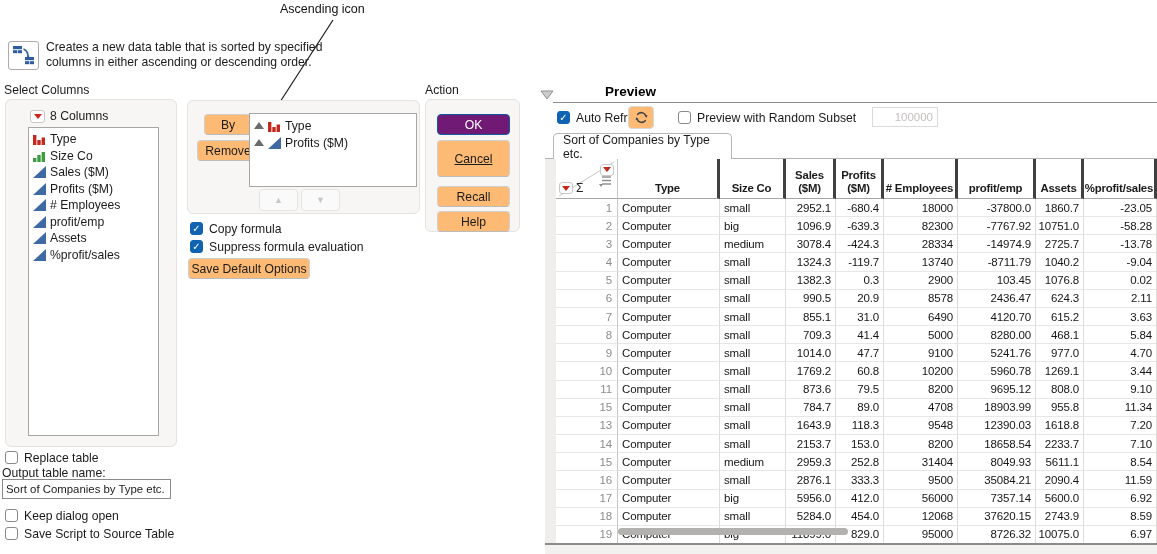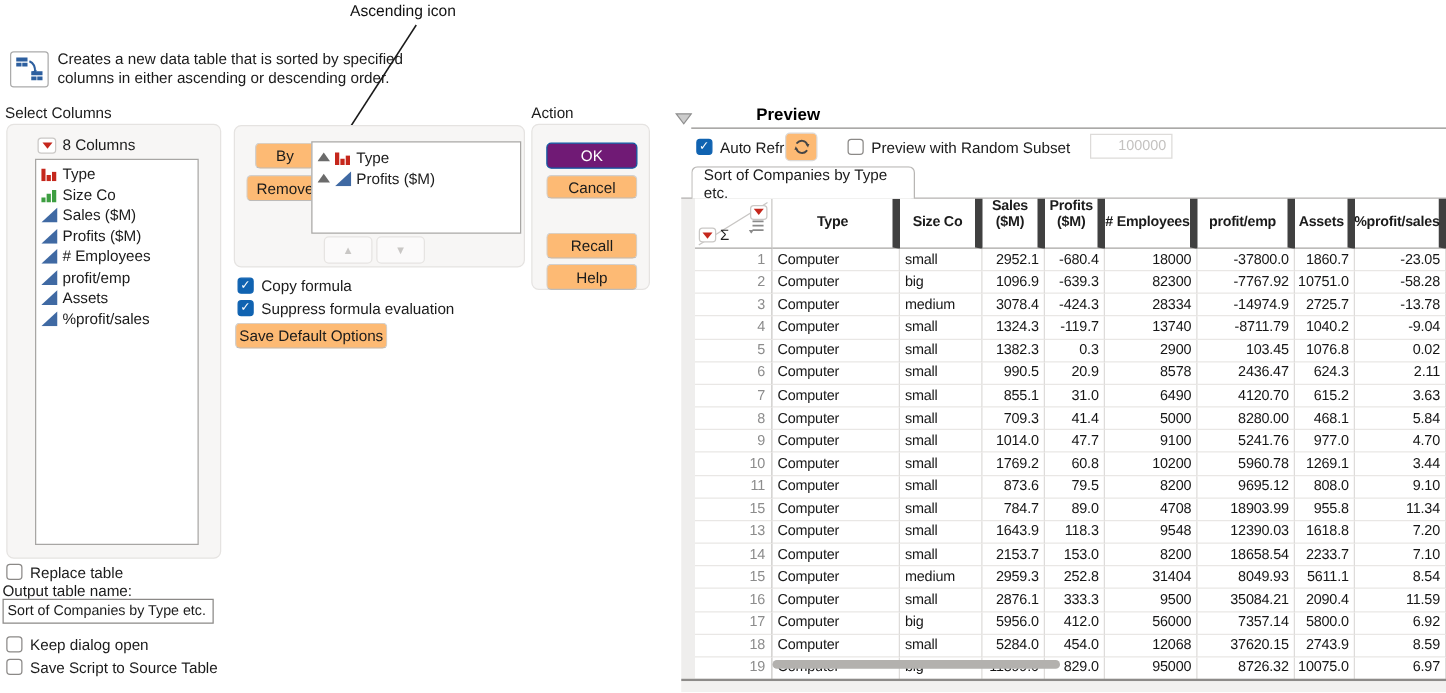--- a/index.html
+++ b/index.html
@@ -37,22 +37,22 @@
     width:15px; height:13px; box-sizing:border-box; background:#fff; border:1px solid #cac8c6;
     border-radius:3px; display:inline-flex; align-items:center; justify-content:center; flex:0 0 auto;
   }
   .rtri{width:0; height:0; border-left:4px solid transparent; border-right:4px solid transparent; border-top:5px solid #c5271c;}
   input{font-family:"Liberation Sans", sans-serif;}
   
   .ptable{--cols:62px 102px 66px 50px 48px 74px 78px 48px 73px;
     background:#fff; border-top:1px solid #b5b3b1; box-sizing:border-box; letter-spacing:-0.15px;}
   .thead{display:grid; grid-template-columns:var(--cols); height:40px;}
   .hcell{
-    border-right:6px solid #404040; border-bottom:1px solid #a8a6a4;
-    display:flex; align-items:flex-end; justify-content:center; padding-bottom:13px;
+    border-right:3px solid #404040; border-bottom:1px solid #a8a6a4;
+    display:flex; align-items:flex-end; justify-content:center; padding-bottom:3px;
     font-weight:bold; font-size:11.4px; white-space:pre-line; text-align:center; line-height:1.12;
     box-sizing:border-box; letter-spacing:-0.2px;
   }
   .corner{position:relative; border-right:1px solid #c9c7c5; border-bottom:1px solid #a8a6a4; box-sizing:border-box;}
   .tbody{display:grid; grid-auto-rows:18.157px;}
   .trow{display:grid; grid-template-columns:var(--cols);}
   .tcell{
     border-right:1px solid #dedcda; border-bottom:1px solid #e9e7e5;
     font-size:11.5px; display:flex; align-items:center; box-sizing:border-box; overflow:hidden; white-space:nowrap;
   }
@@ -210,21 +210,21 @@
   </label>
   <label class="abs check-row" style="left:190px; top:239px;">
     <span class="cb checked">✓</span>
     <span class="cb-label">Suppress formula evaluation</span>
   </label>
   <div class="abs btn" style="left:188px; top:258px; width:122px; height:21px;">Save Default Options</div>
 
   <div class="abs" style="left:425px; top:83px;">Action</div>
   <div class="abs panel" style="left:425px; top:99px; width:95px; height:133px;">
     <div class="abs btn primary" style="left:11px; top:14px; width:73px; height:21px;">OK</div>
-    <div class="abs btn" style="left:11px; top:40px; width:73px; height:19px;">Cancel</div>
+    <div class="abs btn" style="left:11px; top:40px; width:73px; height:37px;text-decoration:underline;">Cancel</div>
     <div class="abs btn" style="left:11px; top:86px; width:73px; height:21px;">Recall</div>
     <div class="abs btn" style="left:11px; top:111px; width:73px; height:21px;">Help</div>
   </div>
 
   <label class="abs check-row" style="left:5px; top:450px;">
     <span class="cb"></span>
     <span class="cb-label">Replace table</span>
   </label>
   <div class="abs" style="left:2px; top:466px;">Output table name:</div>
   <input class="abs" style="left: 2px; top: 479px; width: 161px; height: 18px; border: 1px solid rgb(139, 137, 135); border-radius: 0px; padding: 0px 3px; font-size: 11.4px; color: rgb(27, 27, 27); box-sizing: content-box;" value="Sort of Companies by Type etc.">
@@ -483,21 +483,21 @@
           <div class="tcell c8">11.59</div>
         </div>
         <div class="trow">
           <div class="tcell c0">17</div>
           <div class="tcell c1">Computer</div>
           <div class="tcell c2">big</div>
           <div class="tcell c3">5956.0</div>
           <div class="tcell c4">412.0</div>
           <div class="tcell c5">56000</div>
           <div class="tcell c6">7357.14</div>
-          <div class="tcell c7">5800.0</div>
+          <div class="tcell c7">5600.0</div>
           <div class="tcell c8">6.92</div>
         </div>
         <div class="trow">
           <div class="tcell c0">18</div>
           <div class="tcell c1">Computer</div>
           <div class="tcell c2">small</div>
           <div class="tcell c3">5284.0</div>
           <div class="tcell c4">454.0</div>
           <div class="tcell c5">12068</div>
           <div class="tcell c6">37620.15</div>

